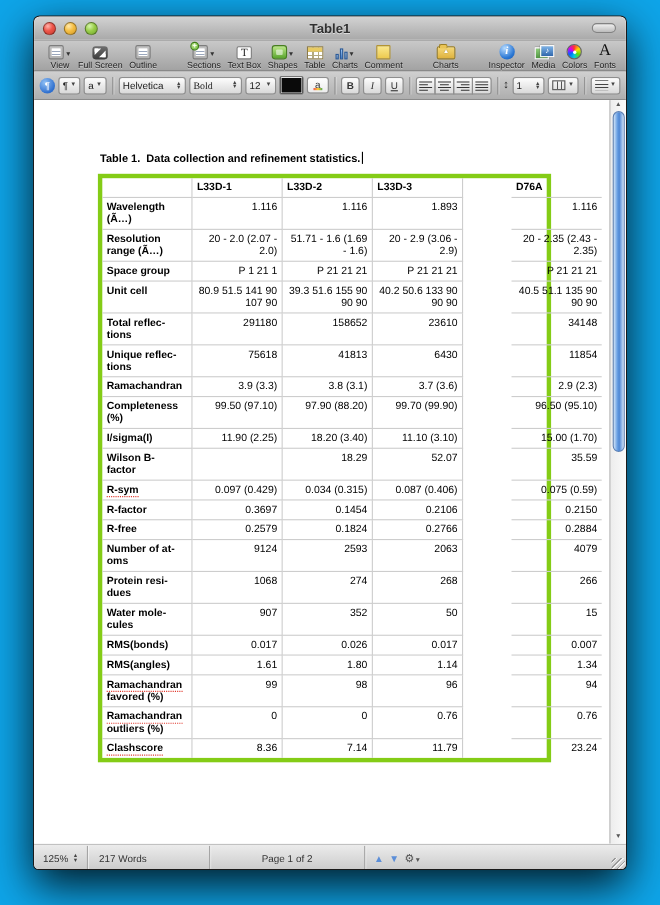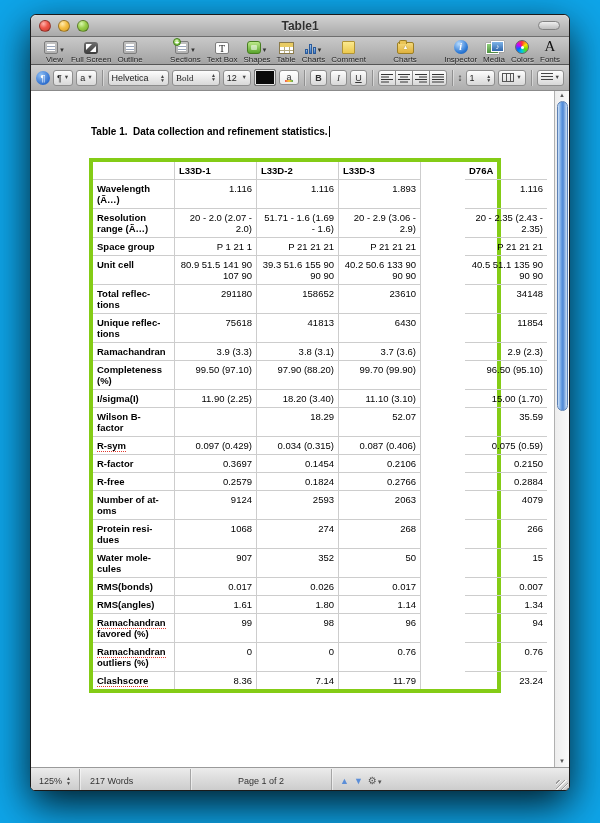--- a/index.html
+++ b/index.html
@@ -84,21 +84,21 @@
   .algn .fb-btn{border-radius:0;margin-left:-1px;}
   .algn .fb-btn:first-child{border-radius:3px 0 0 3px;margin-left:0;}
   .algn .fb-btn:last-child{border-radius:0 3px 3px 0;}
   .lh-icn{font-size:10px;color:#222;}
   .colgrid{width:12px;height:9px;border:1px solid #555;box-sizing:border-box;background:repeating-linear-gradient(90deg,transparent 0 3px,#555 3px 4px);}
   .listlines{width:12px;height:9px;background:repeating-linear-gradient(#444 0 1px,transparent 1px 3px);}
 
   
   .content{position:relative;height:676px;background:#fff;overflow:hidden;}
   .pagearea{position:absolute;left:0;top:0;right:15px;bottom:0;background:#fff;}
-  .doc-title{position:absolute;left:60px;top:35px;font-size:10px;font-weight:bold;color:#000;white-space:pre;}
+  .doc-title{position:absolute;left:60px;top:47px;font-size:10px;font-weight:bold;color:#000;white-space:pre;}
   .caret{display:inline-block;width:1px;height:11px;background:#000;vertical-align:-2px;margin-left:1px;}
 
   #stats-table{position:absolute;left:58px;top:67px;width:412px;border:4px solid #84cc16;box-sizing:border-box;background:#fff;}
   .trow{display:flex;}
   .tcell{box-sizing:border-box;border-right:1px solid #cdcdcd;border-bottom:1px solid #cdcdcd;
     padding:3px 4px;font-size:9.5px;line-height:11px;color:#000;width:82px;flex:0 0 82px;overflow:hidden;}
   .trow .tcell:last-child{border-right:none;flex:0 0 82px;margin-left:44px;}
   .trow:last-child .tcell{border-bottom:none;}
   .hcell{font-weight:bold;text-align:left;}
   .lcell{font-weight:bold;text-align:left;}

